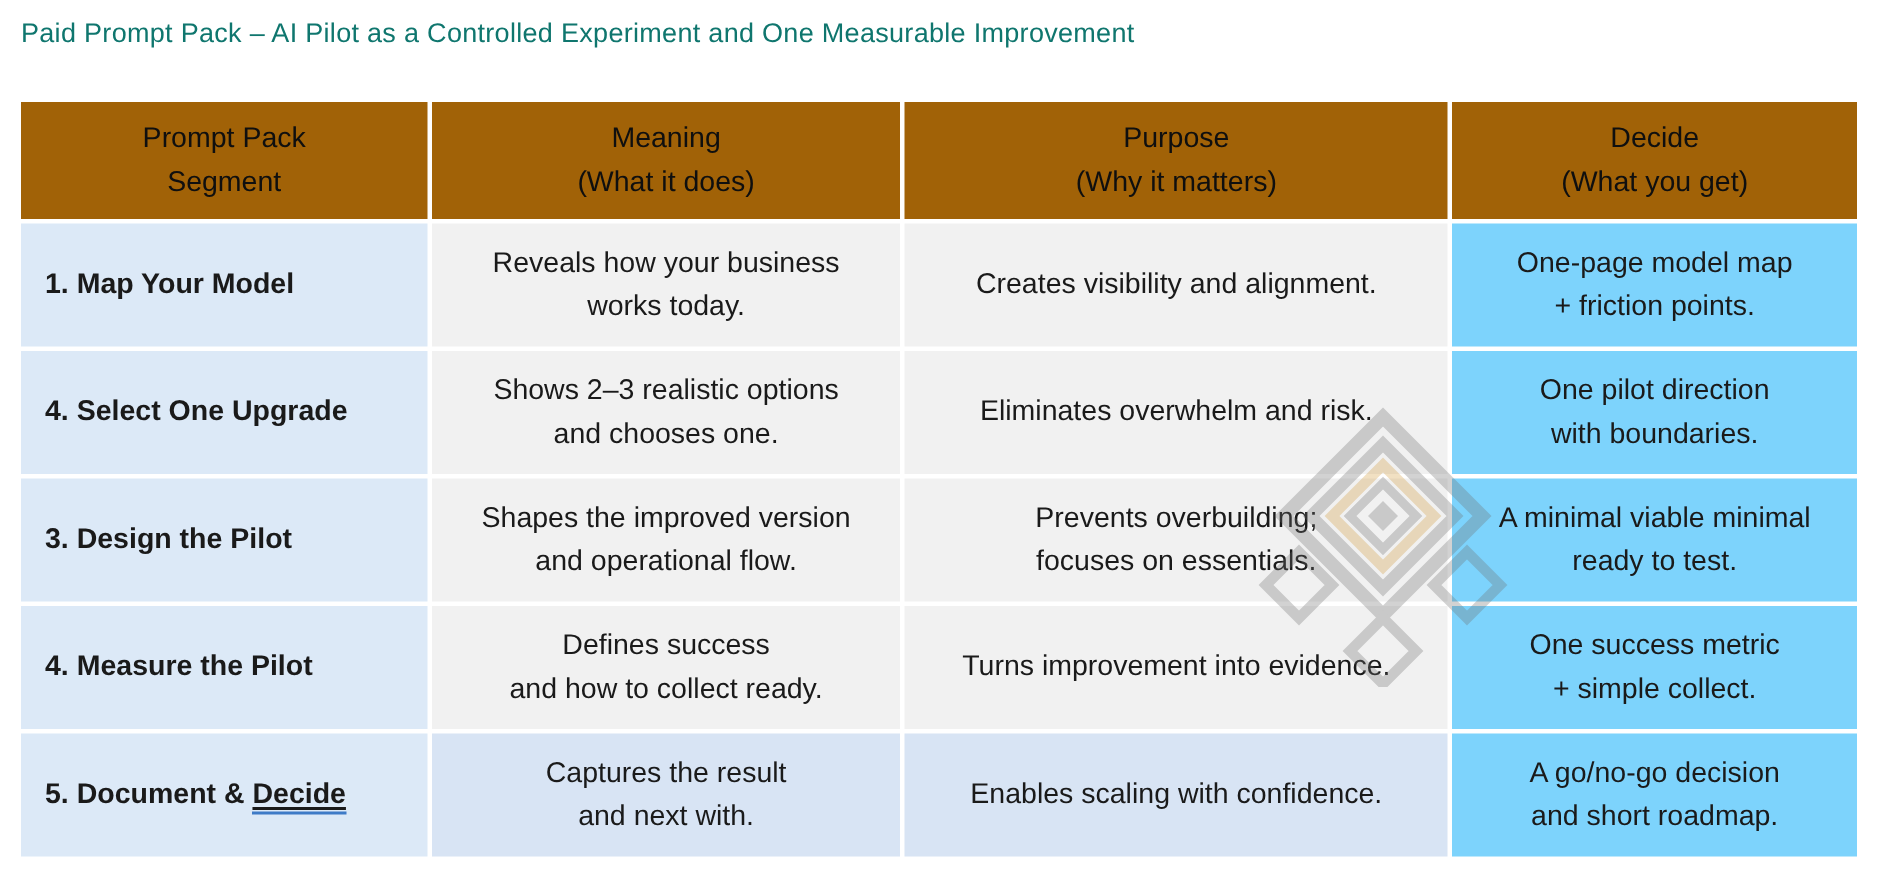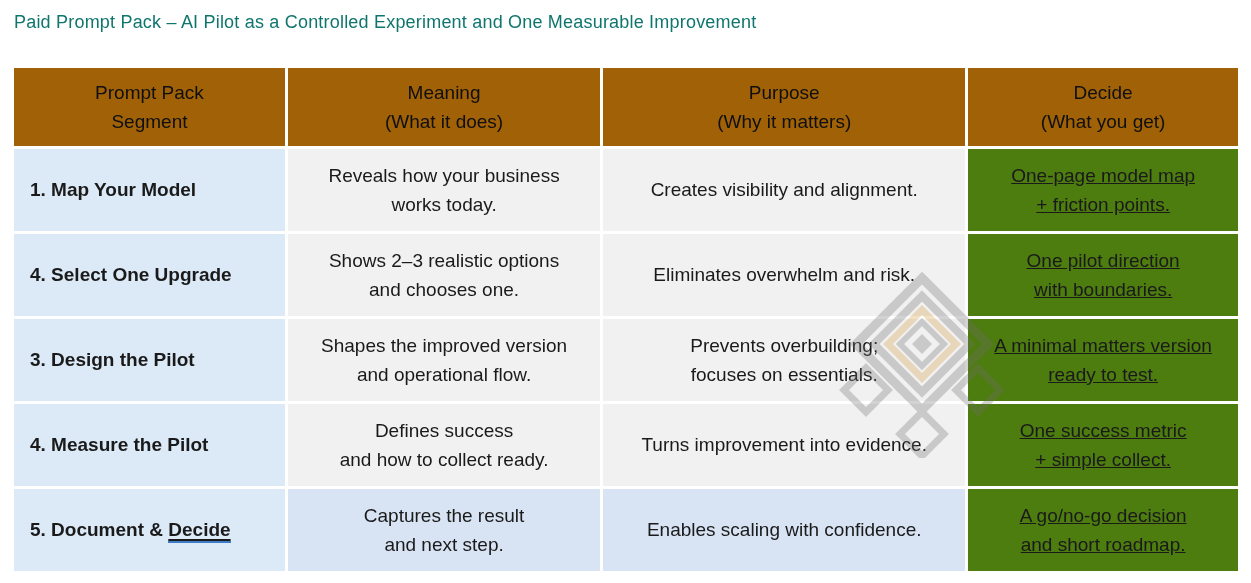--- a/index.html
+++ b/index.html
@@ -63,22 +63,21 @@
     text-align: left;
     padding-left: 16px;
   }
   td.cell-body {
     background: #F1F1F1;
   }
   tr.last-row td.cell-body {
     background: #D8E4F4;
   }
   td.cell-outcome {
-    background: #4d7c0f;
-    text-decoration: underline;
+    background: #7dd3fc;
   }
   .decide-link {
     text-decoration: underline;
     text-decoration-thickness: 2px;
     text-underline-offset: 3px;
     border-bottom: 2px solid #3E7BC7;
     padding-bottom: 1px;
     cursor: pointer;
     text-align: center;
   }
@@ -135,35 +134,35 @@
         <td class="cell-body">Eliminates overwhelm and risk.</td>
         <td class="cell-outcome">One pilot direction
 with boundaries.</td>
       </tr>
       <tr>
         <td class="cell-segment">3. Design the Pilot</td>
         <td class="cell-body">Shapes the improved version
 and operational flow.</td>
         <td class="cell-body">Prevents overbuilding;
 focuses on essentials.</td>
-        <td class="cell-outcome">A minimal matters version
+        <td class="cell-outcome">A minimal viable minimal
 ready to test.</td>
       </tr>
       <tr>
         <td class="cell-segment">4. Measure the Pilot</td>
         <td class="cell-body">Defines success
 and how to collect ready.</td>
         <td class="cell-body">Turns improvement into evidence.</td>
         <td class="cell-outcome">One success metric
 + simple collect.</td>
       </tr>
       <tr class="last-row">
         <td class="cell-segment"><span>5. Document &amp; </span><span class="decide-link">Decide</span></td>
         <td class="cell-body">Captures the result
-and next step.</td>
+and next with.</td>
         <td class="cell-body">Enables scaling with confidence.</td>
         <td class="cell-outcome">A go/no-go decision
 and short roadmap.</td>
       </tr>
     </tbody>
   </table>
 
   <div class="watermark">
     <svg width="180" height="200" viewBox="0 0 180 200" xmlns="http://www.w3.org/2000/svg">
       <g fill="none" stroke="#6E6E6E" stroke-width="9">

